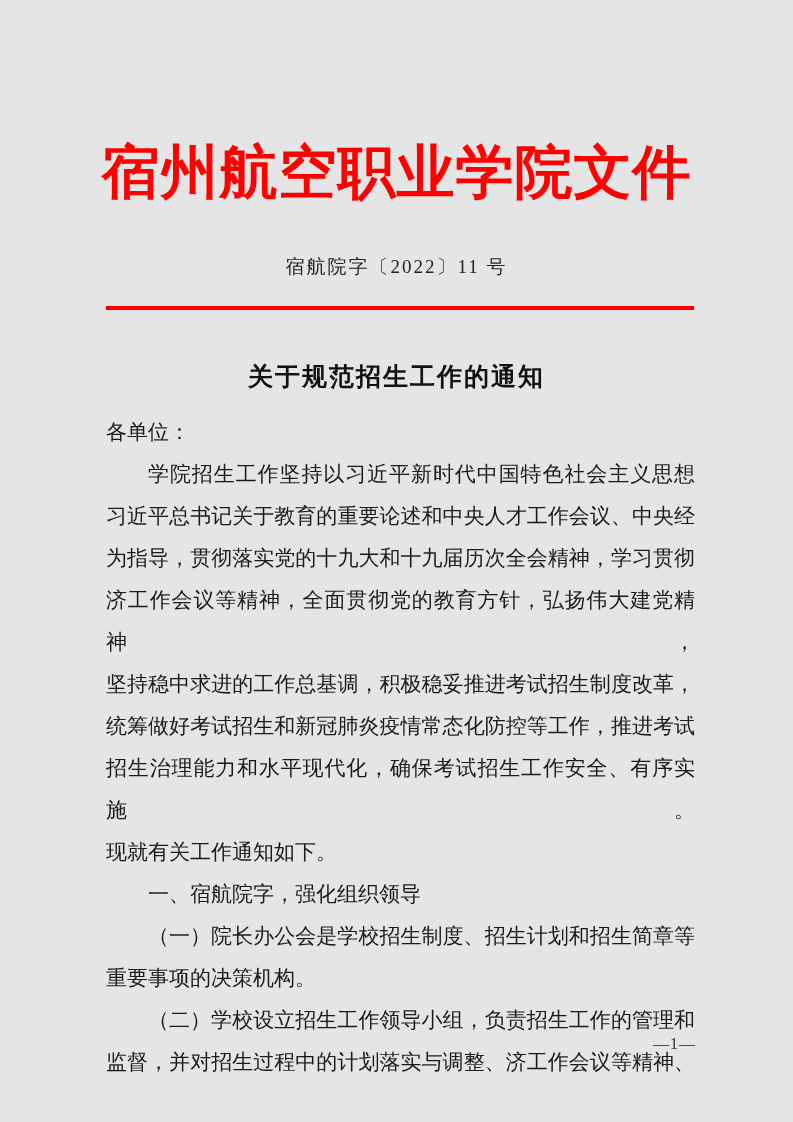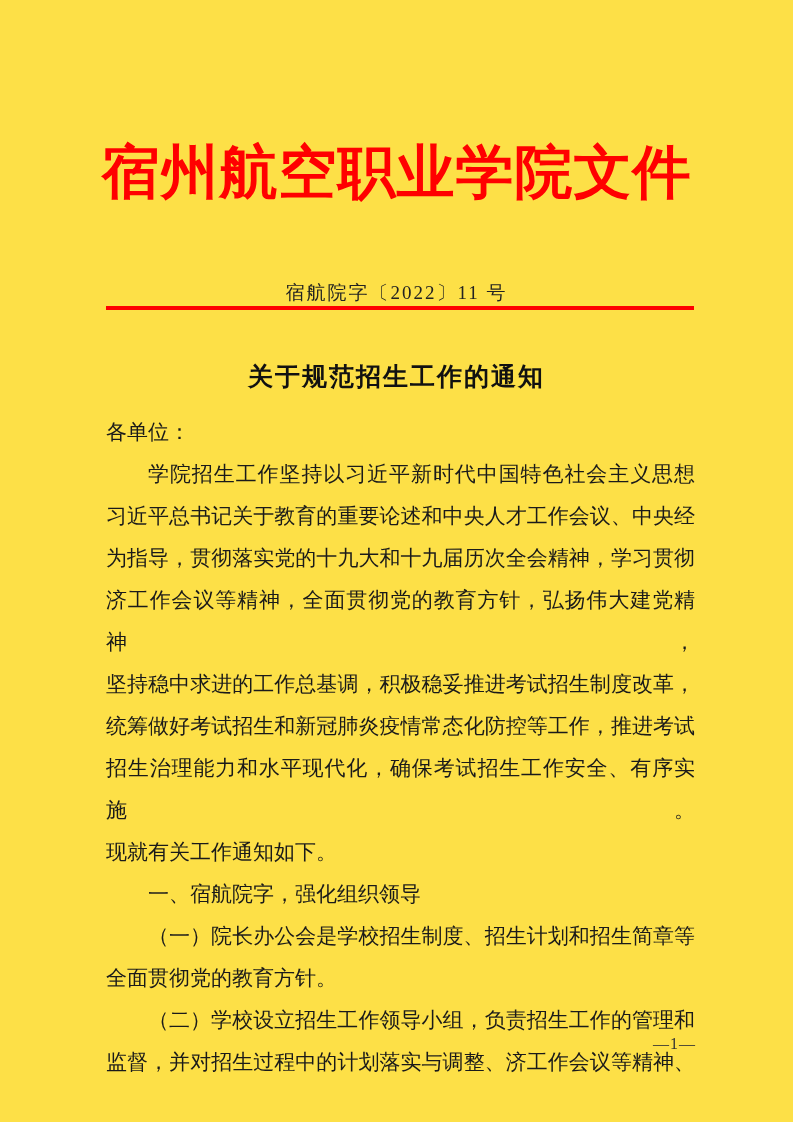--- a/index.html
+++ b/index.html
@@ -2,21 +2,21 @@
 <html><head>
 <meta charset="utf-8">
 <style>
   * { margin: 0; padding: 0; box-sizing: border-box; }
   html, body { background: #ffffff; }
   .page {
     position: relative;
     width: 793px;
     height: 1122px;
     margin: 0 auto;
-    background: #fde047;
+    background: #e5e5e5;
     font-family: "Liberation Serif", "DejaVu Serif", serif;
     color: #1a1a1a;
     overflow: hidden;
     padding-left: 24px;
   }
   .org-title {
     position: absolute;
     top: 138px;
     left: 0;
     width: 793px;
@@ -24,21 +24,21 @@
     color: #ff0000;
     font-size: 58px;
     font-weight: 900;
     line-height: 70px;
     letter-spacing: 1px;
     white-space: nowrap;
     font-family: "Liberation Serif", "DejaVu Serif", serif;
   }
   .doc-number {
     position: absolute;
-    top: 280px;
+    top: 254px;
     left: 0;
     width: 793px;
     text-align: center;
     font-size: 19px;
     letter-spacing: 2px;
     color: #222222;
   }
   .red-divider {
     position: absolute;
     top: 306px;
@@ -100,20 +100,20 @@
     <div class="line indent fill">学院招生工作坚持以习近平新时代中国特色社会主义思想</div>
     <div class="line fill">习近平总书记关于教育的重要论述和中央人才工作会议、中央经</div>
     <div class="line fill">为指导，贯彻落实党的十九大和十九届历次全会精神，学习贯彻</div>
     <div class="line fill">济工作会议等精神，全面贯彻党的教育方针，弘扬伟大建党精神，</div>
     <div class="line fill">坚持稳中求进的工作总基调，积极稳妥推进考试招生制度改革，</div>
     <div class="line fill">统筹做好考试招生和新冠肺炎疫情常态化防控等工作，推进考试</div>
     <div class="line fill">招生治理能力和水平现代化，确保考试招生工作安全、有序实施。</div>
     <div class="line">现就有关工作通知如下。</div>
     <div class="line indent">一、宿航院字，强化组织领导</div>
     <div class="line indent fill">（一）院长办公会是学校招生制度、招生计划和招生简章等</div>
-    <div class="line">全面贯彻党的教育方针。</div>
+    <div class="line">重要事项的决策机构。</div>
     <div class="line indent fill">（二）学校设立招生工作领导小组，负责招生工作的管理和</div>
     <div class="line fill">监督，并对招生过程中的计划落实与调整、济工作会议等精神、</div>
   </div>
 
   <div class="page-number">—1—</div>
 
 </div>
 
 </body></html>

